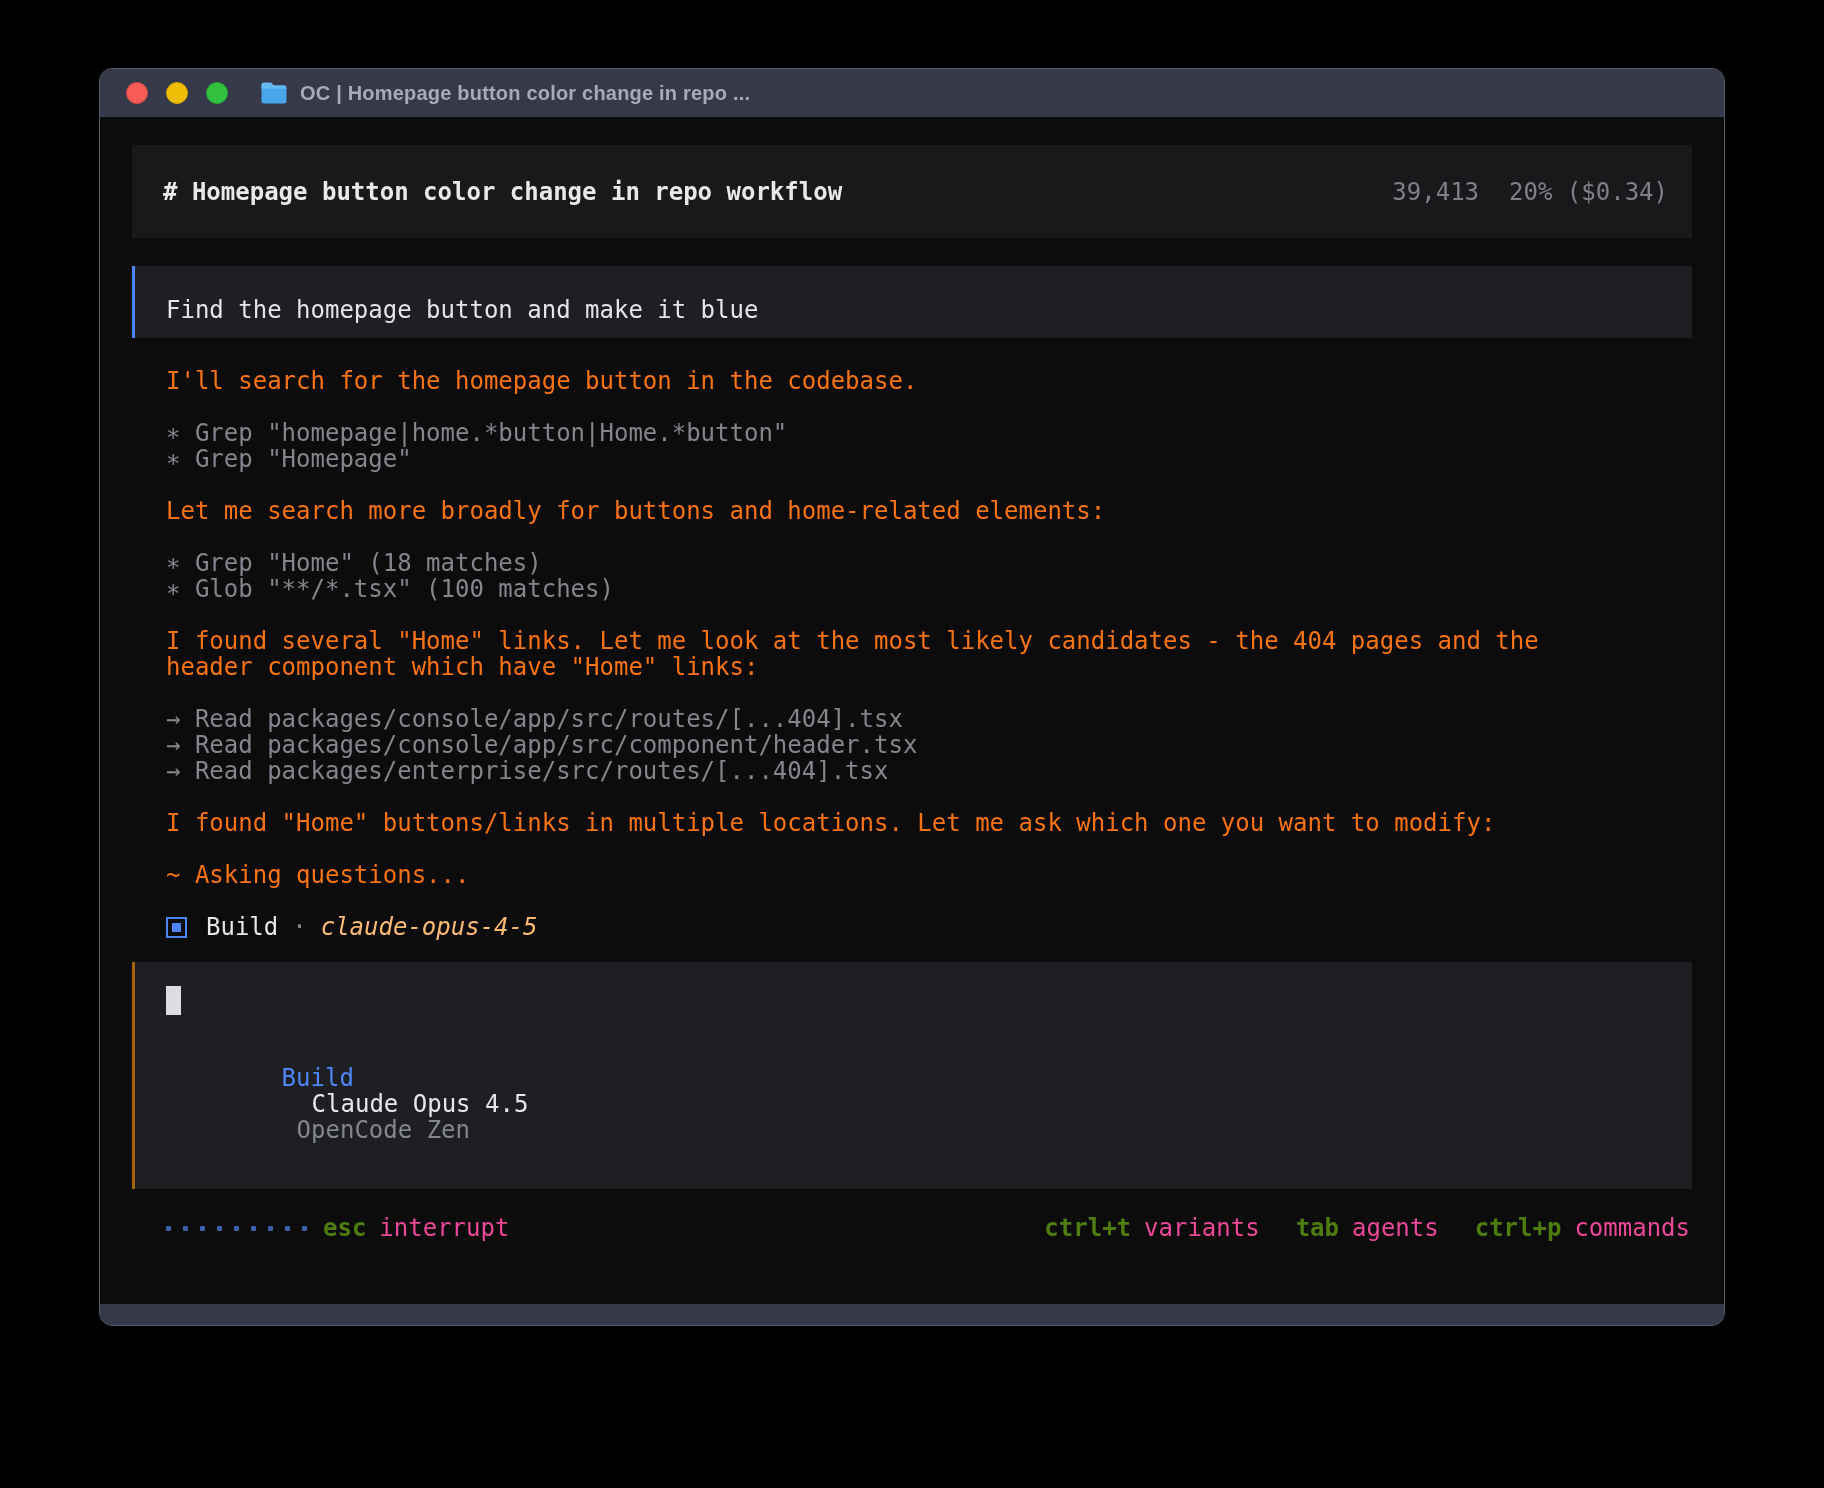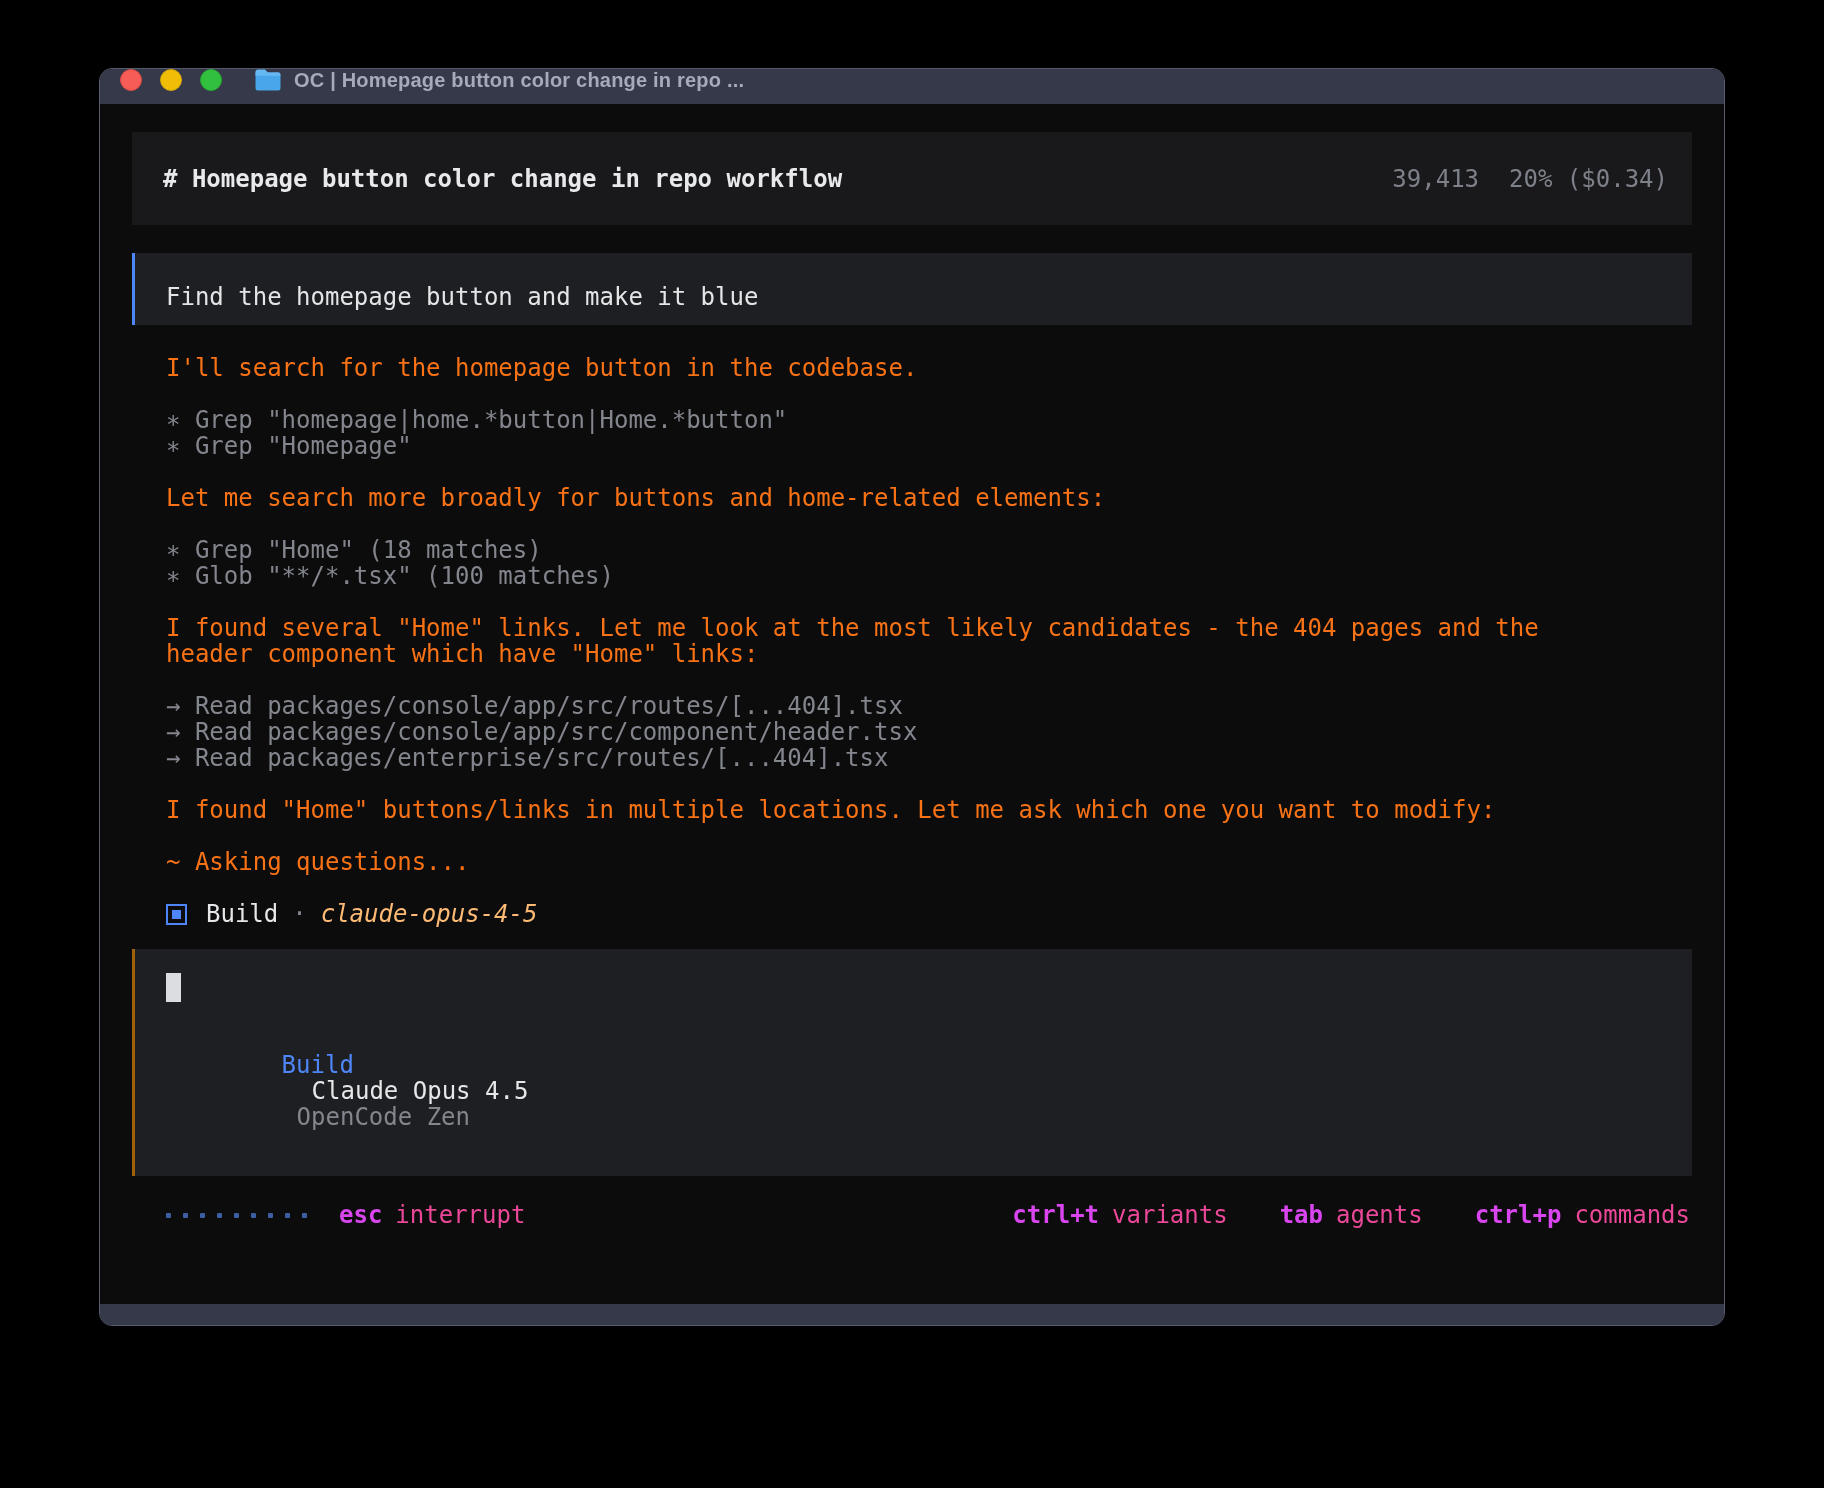--- a/index.html
+++ b/index.html
@@ -7,22 +7,22 @@
   body { position:relative; font-family:"DejaVu Sans Mono", monospace; }
 
   .window {
     position:absolute; left:99px; top:68px; width:1626px; height:1258px;
     background:#0c0c0d; border:1px solid #565b6e; border-radius:13px;
     overflow:hidden; display:flex; flex-direction:column;
   }
 
   
   .titlebar {
-    flex:none; height:35px; background:#353949;
-    display:flex; align-items:flex-start; padding:0 20px;
+    flex:none; height:48px; background:#353949;
+    display:flex; align-items:center; padding:0 26px;
   }
   .light { width:22px; height:22px; border-radius:50%; margin-right:18px; }
   .light.red    { background:#f75c57; border:1px solid #d94a46; }
   .light.yellow { background:#f0bd07; border:1px solid #d3a507; }
   .light.green  { background:#32c13f; border:1px solid #2aa636; }
   .folder { margin-left:14px; margin-right:12px; display:flex; align-items:center; }
   .win-title {
     font-family:"Liberation Sans", sans-serif; font-weight:bold;
     font-size:20px; color:#a6abbb; letter-spacing:.2px;
   }
@@ -71,21 +71,21 @@
   .mode-label { color:#4f86f7; }
   .model-name { color:#e6e7e9; margin-left:30px; }
   .provider-name { color:#84868e; margin-left:15px; }
 
   .footer {
     margin-top:26px; display:flex; align-items:center;
     padding-left:34px; padding-right:2px; font-size:24px; line-height:26px;
   }
   .dots { display:flex; align-items:center; gap:12px; margin-right:16px; }
   .dot { width:5px; height:5px; background:#3c5ea2; border-radius:1px; }
-  .kbd  { font-weight:bold; color:#d946ef; white-space:pre;margin-left:16px; }
+  .kbd  { font-weight:bold; color:#4d7c0f; white-space:pre; }
   .kbd-label { color:#ec4899; margin-left:13px; white-space:pre; }
   .footer-right { margin-left:auto; display:flex; gap:36px; }
   .hint { display:flex; align-items:center; }
 
   .bottombar { flex:none; height:21px; background:#353949; }
 </style>
 </head>
 <body>
 
 <div class="window">

